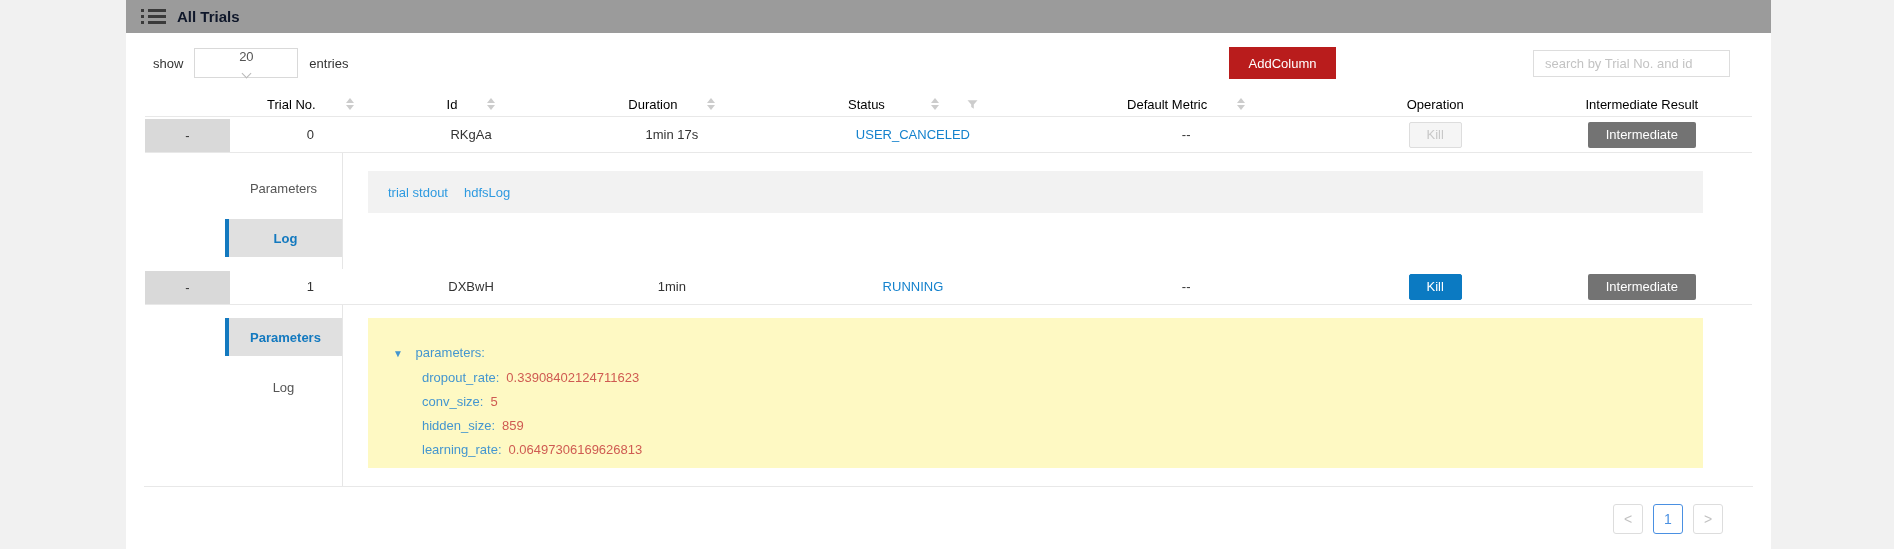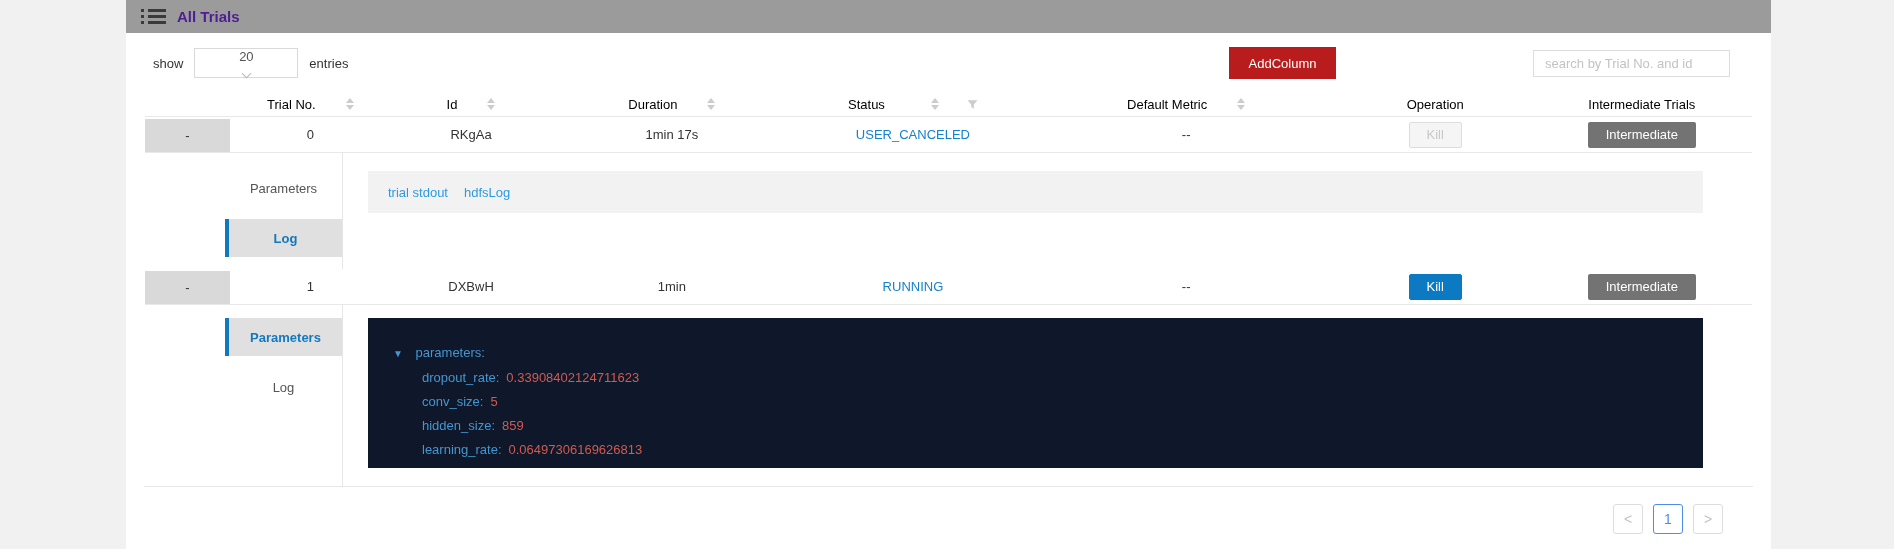--- a/index.html
+++ b/index.html
@@ -23,21 +23,21 @@
     height: 33px;
     background: #9b9b9b;
     display: flex;
     align-items: center;
     padding-left: 15px;
   }
   .list-icon { display: flex; flex-direction: column; gap: 3px; }
   .list-icon .li-row { display: flex; align-items: center; gap: 4px; }
   .li-dot { width: 3px; height: 3px; background: #3a3a3a; }
   .li-bar { width: 18px; height: 3px; background: #3a3a3a; }
-  .titlebar-title { font-size: 15px; font-weight: bold; color: #4c1d95; margin-left: 11px; }
+  .titlebar-title { font-size: 15px; font-weight: bold; color: #0f172a; margin-left: 11px; }
 
   
   .controls {
     display: flex;
     align-items: center;
     padding: 14px 41px 0 27px;
   }
   .show-select {
     width: 104px; height: 30px;
     border: 1px solid #d9d9d9;
@@ -170,21 +170,21 @@
     height: 42px;
     background: #f2f2f2;
     display: flex; align-items: center;
     padding-left: 20px;
     gap: 16px;
   }
   .log-link { color: #2e9ae0; text-decoration: none; cursor: pointer; }
 
   .params-panel {
     height: 150px;
-    background: #0f172a;
+    background: #fef9c3;
     padding: 23px 0 0 25px;
   }
   .pline { line-height: 24px; white-space: nowrap; }
   .pline.child { padding-left: 29px; }
   .tree-arrow { color: #4496cf; font-size: 10px; margin-right: 9px; cursor: pointer; }
   .pkey { color: #4496cf; }
   .pval { color: #cf5b52; margin-left: 7px; }
 
   
   .divider { border-top: 1px solid #e8e8e8; margin: 0 18px; }
@@ -278,21 +278,21 @@
       <span>Default Metric</span>
       <span class="sorter">
           <span class="tri-up"></span>
           <span class="tri-down"></span>
         </span>
     </div>
     <div class="hc c-op">
       <span>Operation</span>
     </div>
     <div class="hc c-ir">
-      <span>Intermediate Trials</span>
+      <span>Intermediate Result</span>
     </div>
   </div>
 
   <div class="trow">
     <div class="cell c-exp expander-cell">-</div>
     <div class="cell c-trial">0</div>
     <div class="cell c-id">RKgAa</div>
     <div class="cell c-dur">1min 17s</div>
     <div class="cell c-status status-text">USER_CANCELED</div>
     <div class="cell c-metric">--</div>

